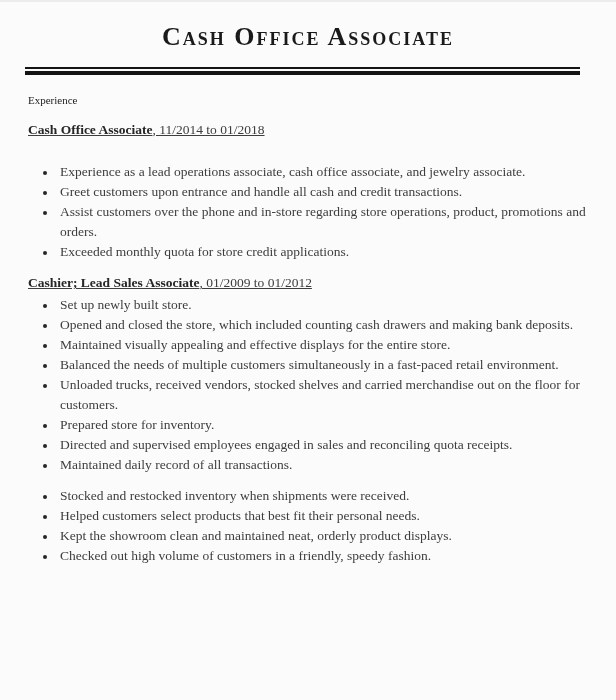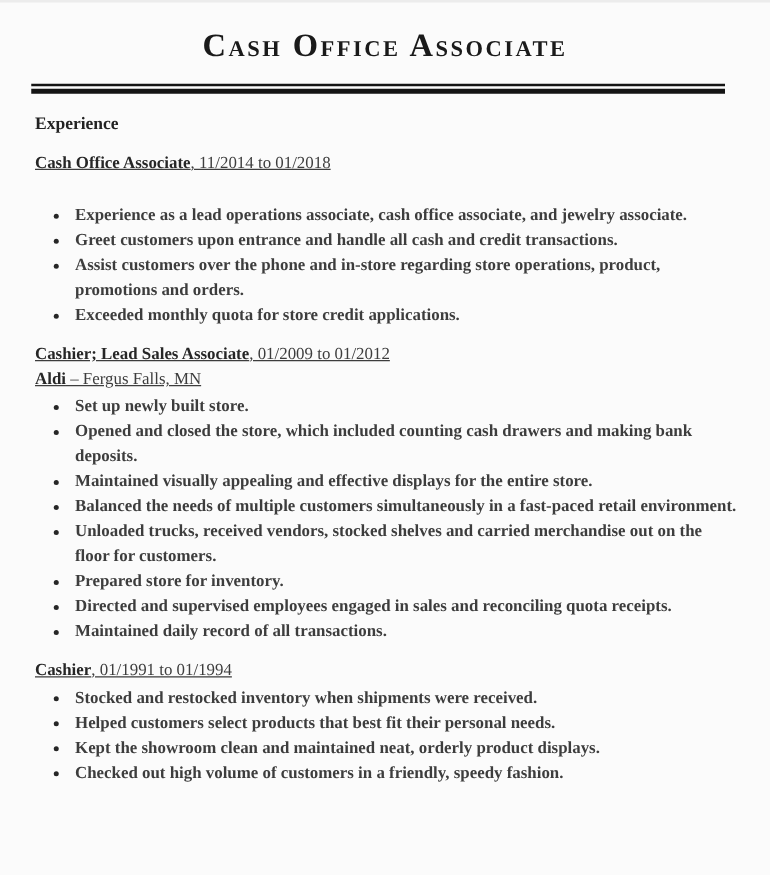--- a/index.html
+++ b/index.html
@@ -33,38 +33,37 @@
     display: block;
     height: 4px;
     background: #141414;
     margin-top: 2px;
   }
 
   .content { padding: 0 26px 0 28px; }
 
   .section-heading {
     margin-top: 16px;
-    font-size: 14px;
+    font-size: 11px;
     line-height: 18px;
-    font-weight: 700;
+    font-weight: 400;
     color: #222222;
   }
 
   .job-header { margin-top: 11px; }
   .job-header .line { font-size: 13.5px; line-height: 20px; text-decoration: underline; }
   .job-title, .job-company { font-weight: bold; color: #262626; }
   .job-dates, .job-location { font-weight: normal; color: #3d3d3d; }
 
   ul.bullets {
     list-style: disc;
     margin: 2px 0 0 0;
     padding-left: 29px;
     font-size: 13.5px;
     line-height: 20px;
-    font-weight: bold;
   }
   ul.bullets li { padding-left: 3px; }
   ul.bullets li::marker { color: #262626; font-size: 12px; }
   ul.bullets.gap-large { margin-top: 22px; }
 
   .job-2 .job-header, .job-3 .job-header { }
 
   .work-history-heading { margin-top: 12px; }
 </style>
 </head>
@@ -88,37 +87,35 @@
         <li>Experience as a lead operations associate, cash office associate, and jewelry associate.</li>
         <li>Greet customers upon entrance and handle all cash and credit transactions.</li>
         <li>Assist customers over the phone and in-store regarding store operations, product, promotions and orders.</li>
         <li>Exceeded monthly quota for store credit applications.</li>
       </ul>
     </div>
 
     <div class="job job-2">
       <div class="job-header">
         <div class="line"><span class="job-title">Cashier; Lead Sales Associate</span><span class="job-dates">, 01/2009 to 01/2012</span></div>
-        <div class="line"><span class="job-company">Aldi</span><span class="job-location"> – Fergus Falls, MN</span></div>
       </div>
       <ul class="bullets">
         <li>Set up newly built store.</li>
         <li>Opened and closed the store, which included counting cash drawers and making bank deposits.</li>
         <li>Maintained visually appealing and effective displays for the entire store.</li>
         <li>Balanced the needs of multiple customers simultaneously in a fast-paced retail environment.</li>
         <li>Unloaded trucks, received vendors, stocked shelves and carried merchandise out on the floor for customers.</li>
         <li>Prepared store for inventory.</li>
         <li>Directed and supervised employees engaged in sales and reconciling quota receipts.</li>
         <li>Maintained daily record of all transactions.</li>
       </ul>
     </div>
 
     <div class="job job-3">
       <div class="job-header">
-        <div class="line"><span class="job-title">Cashier</span><span class="job-dates">, 01/1991 to 01/1994</span></div>
       </div>
       <ul class="bullets">
         <li>Stocked and restocked inventory when shipments were received.</li>
         <li>Helped customers select products that best fit their personal needs.</li>
         <li>Kept the showroom clean and maintained neat, orderly product displays.</li>
         <li>Checked out high volume of customers in a friendly, speedy fashion.</li>
       </ul>
     </div>
 
 

